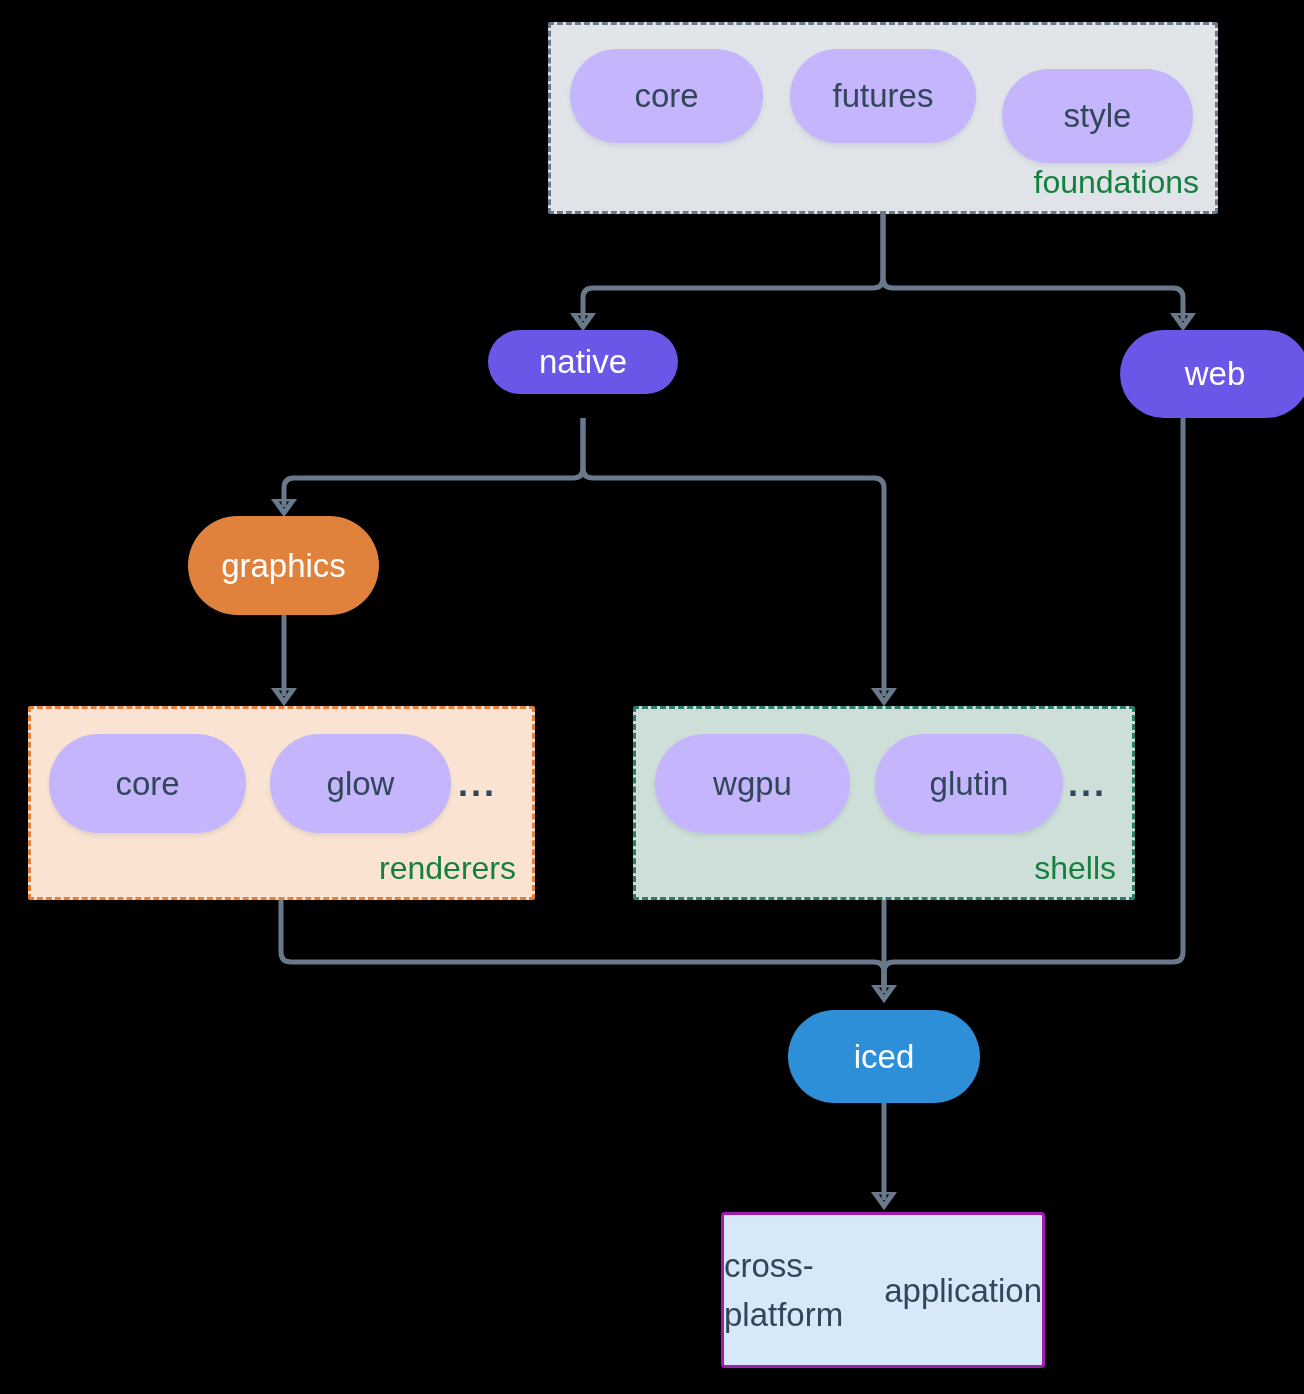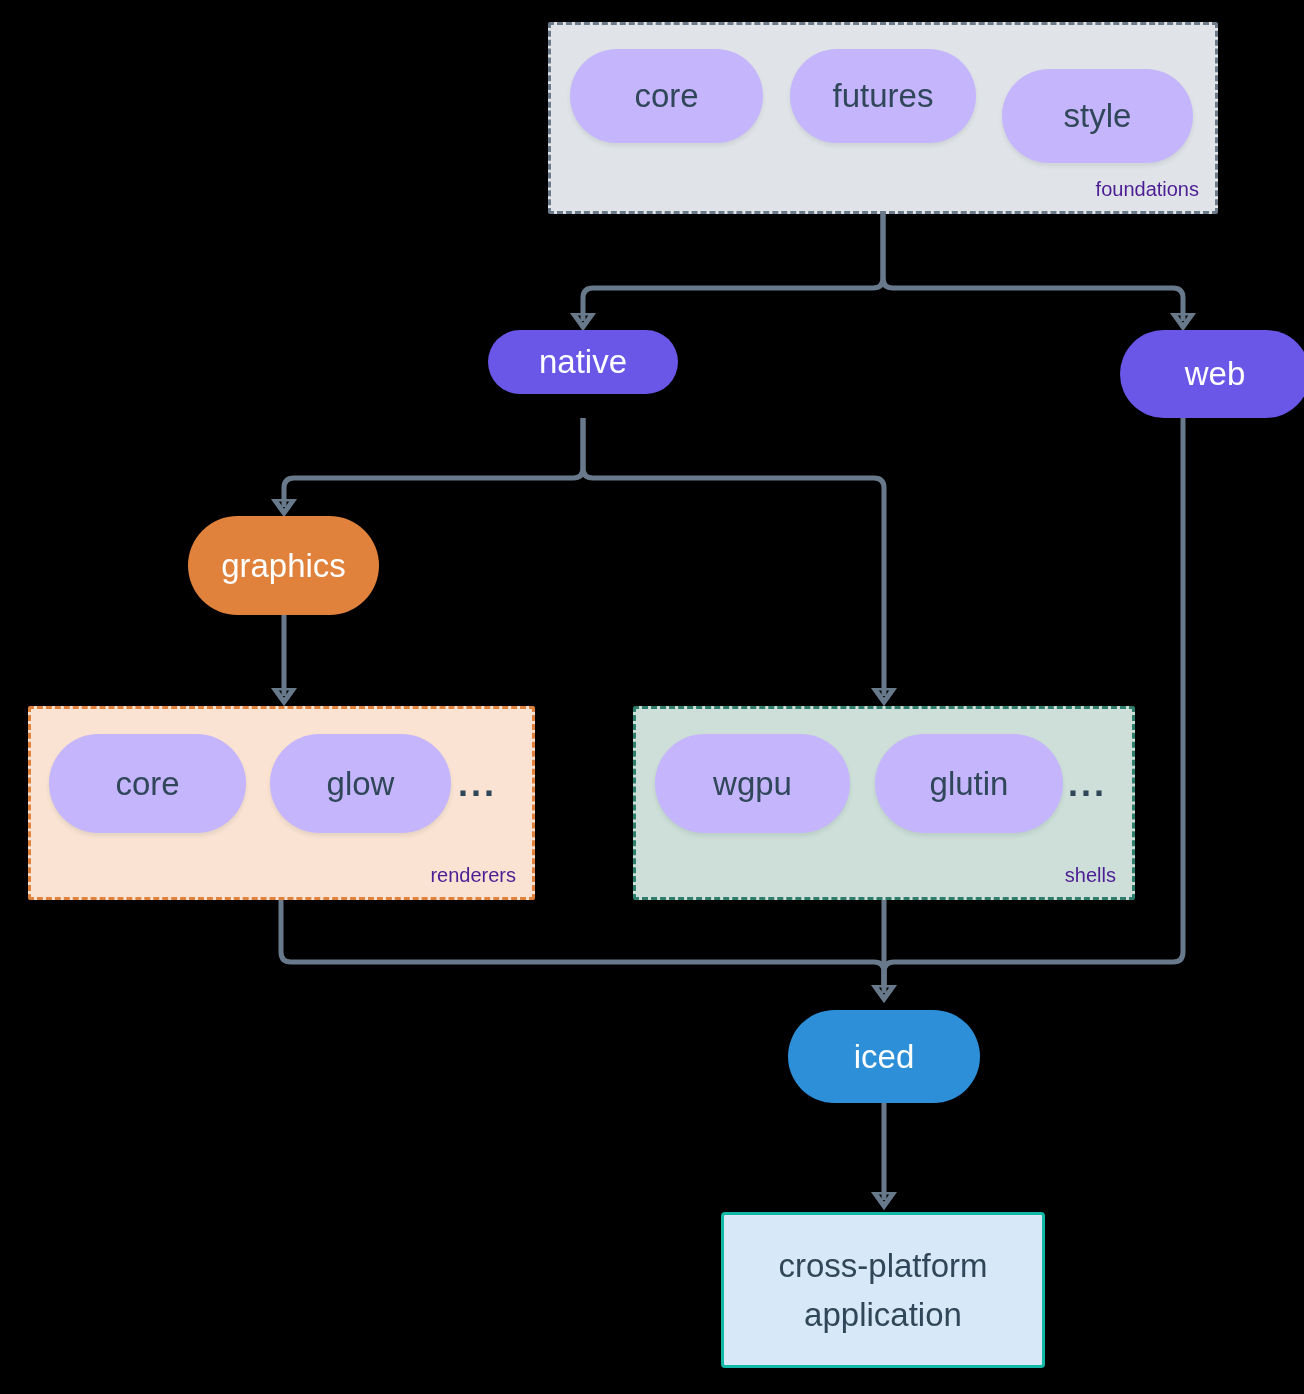--- a/index.html
+++ b/index.html
@@ -18,21 +18,21 @@
     border:3px dashed #5C7080;
     border-radius:2px;
     box-sizing:border-box;
   }
   .group.foundations{left:548px;top:22px;width:670px;height:192px;background:#E0E4E8;border-color:#6B7B8C;}
   .group.renderers{left:28px;top:706px;width:507px;height:194px;background:#FAE3D2;border-color:#E0823C;}
   .group.shells{left:633px;top:706px;width:502px;height:194px;background:#CDDFD8;border-color:#2E7D6D;}
 
   .group-label{
     position:absolute;right:16px;bottom:10px;
-    font-size:20px;color:#4c1d95;
+    font-size:32px;color:#15803d;
   }
 
   .pill{
     position:absolute;
     display:flex;align-items:center;justify-content:center;
     border-radius:999px;
     font-size:33px;
     box-sizing:border-box;
     white-space:nowrap;
   }
@@ -47,24 +47,24 @@
 
   .dots{
     position:absolute;
     font-size:36px;font-weight:bold;
     letter-spacing:3px;color:#304659;
     line-height:40px;
   }
 
   .app-box{
     position:absolute;left:721px;top:1212px;width:324px;height:156px;
-    background:#D7E8F8;border:3px solid #14b8a6;border-radius:4px;
+    background:#D7E8F8;border:3px solid #a21caf;border-radius:4px;
     box-sizing:border-box;
-    display:flex;flex-direction:column;align-items:center;justify-content:center;
-    color:#304659;font-size:33px;line-height:49px;text-align:right;
+    display:flex;flex-direction:row;align-items:center;justify-content:center;
+    color:#304659;font-size:33px;line-height:49px;text-align:left;
   }
 </style>
 </head>
 <body>
 
 <div class="canvas">
 
   <svg class="arrows" width="1304" height="1394" viewBox="0 0 1304 1394">
     <defs>
       <marker id="ah" markerUnits="userSpaceOnUse" markerWidth="30" markerHeight="30" refX="8" refY="13" orient="auto">

